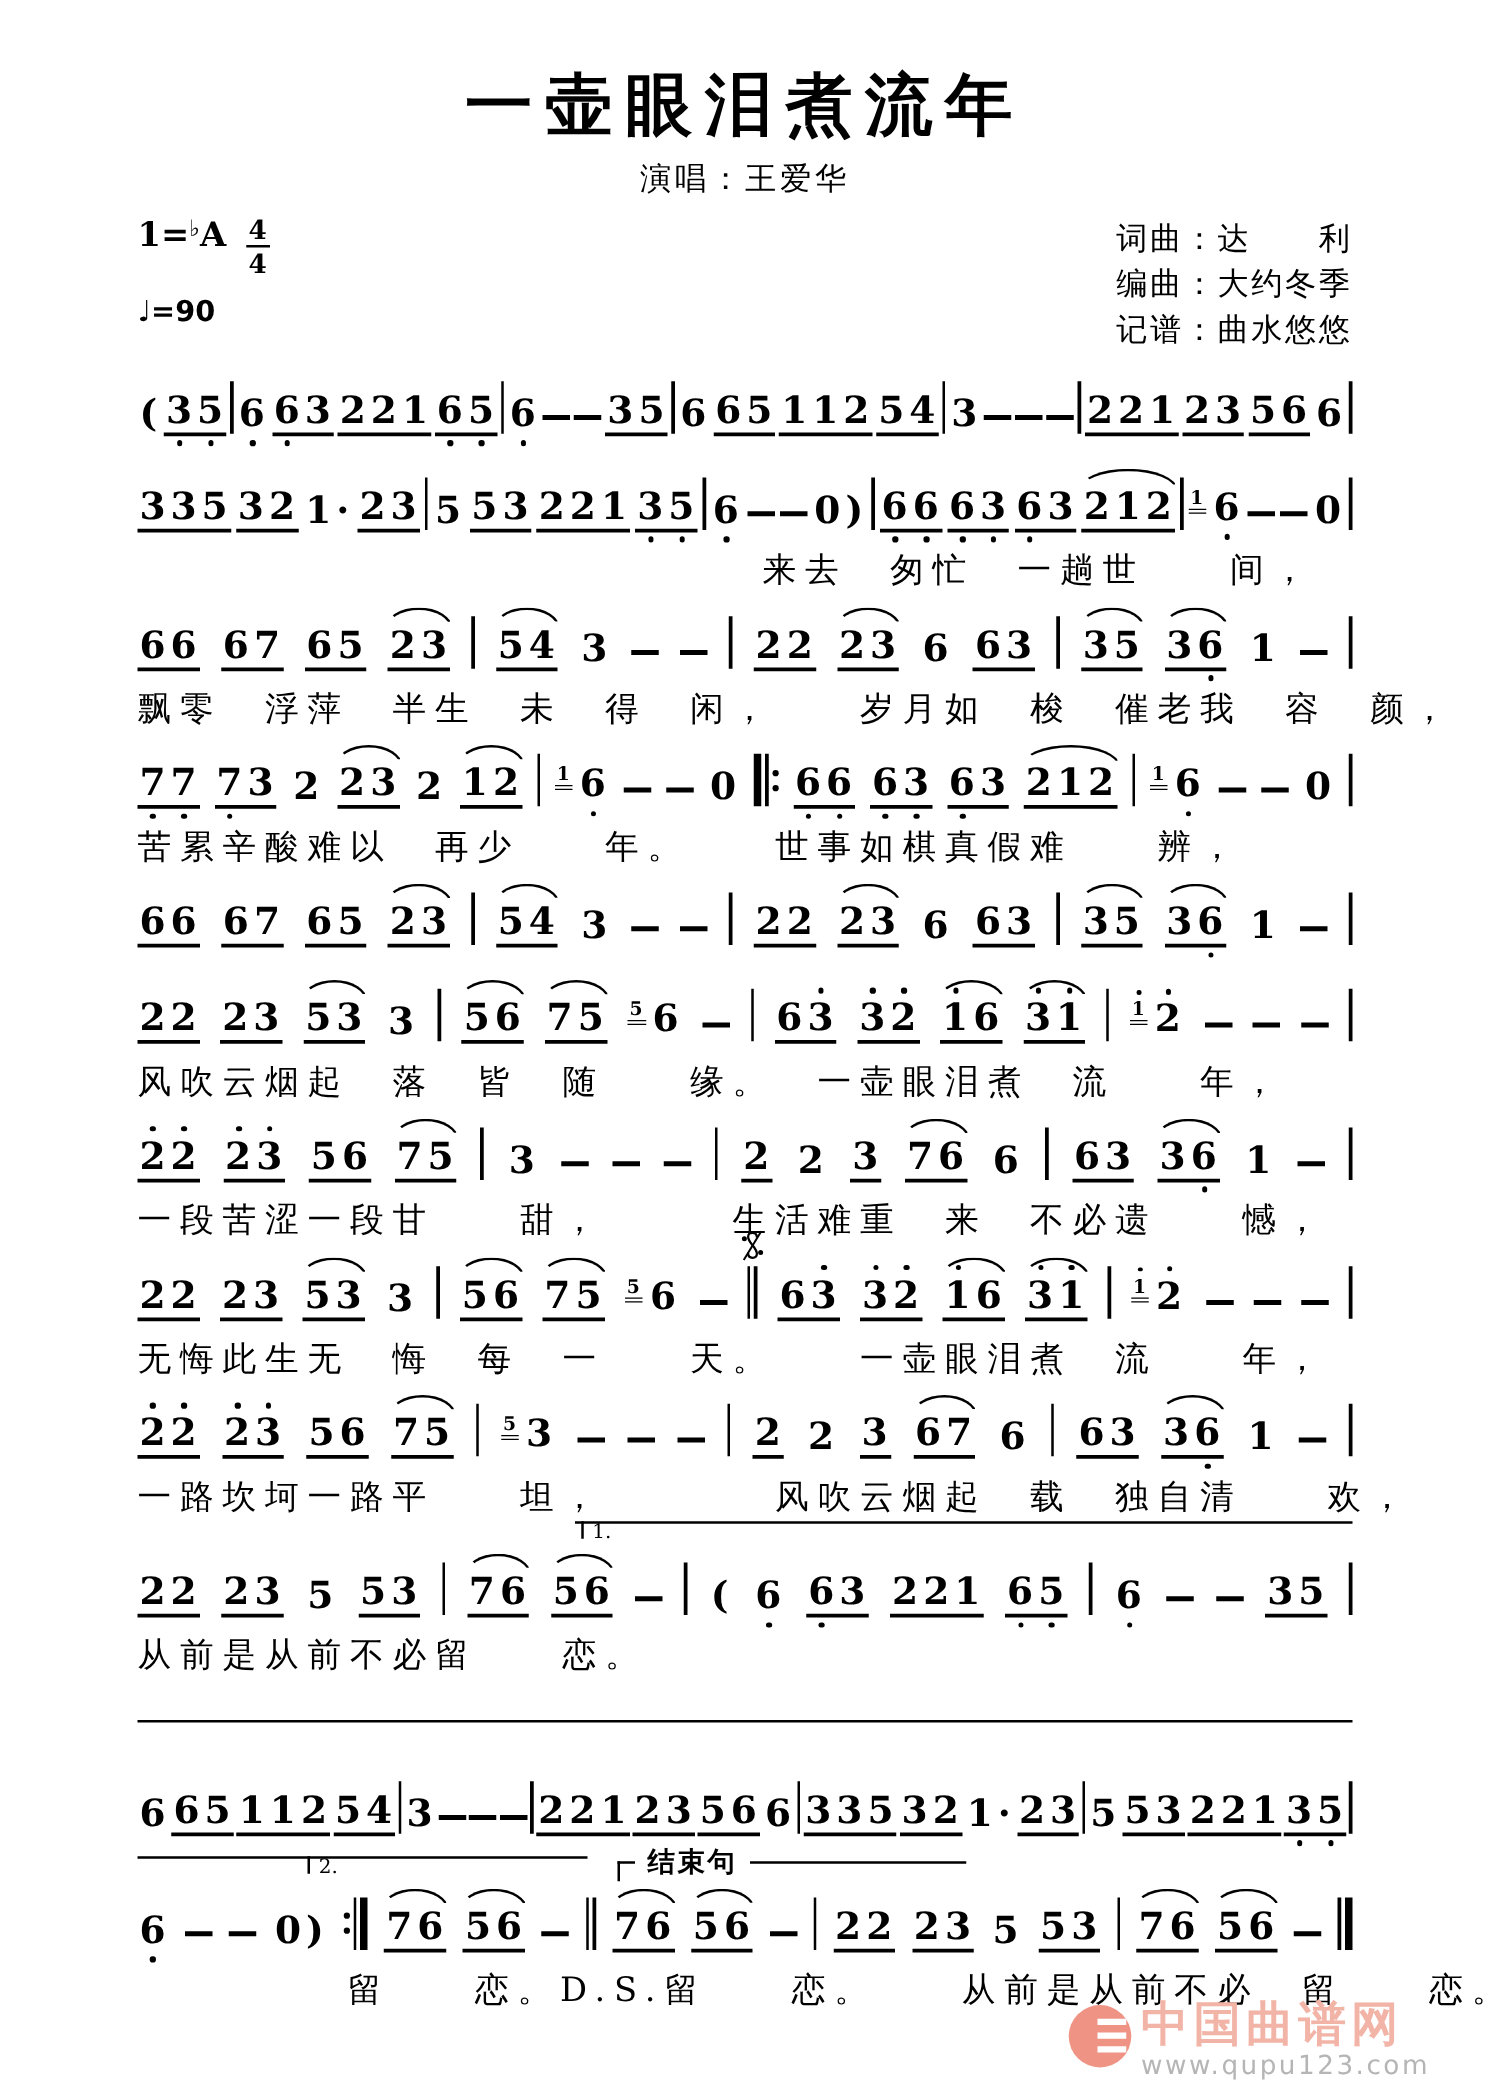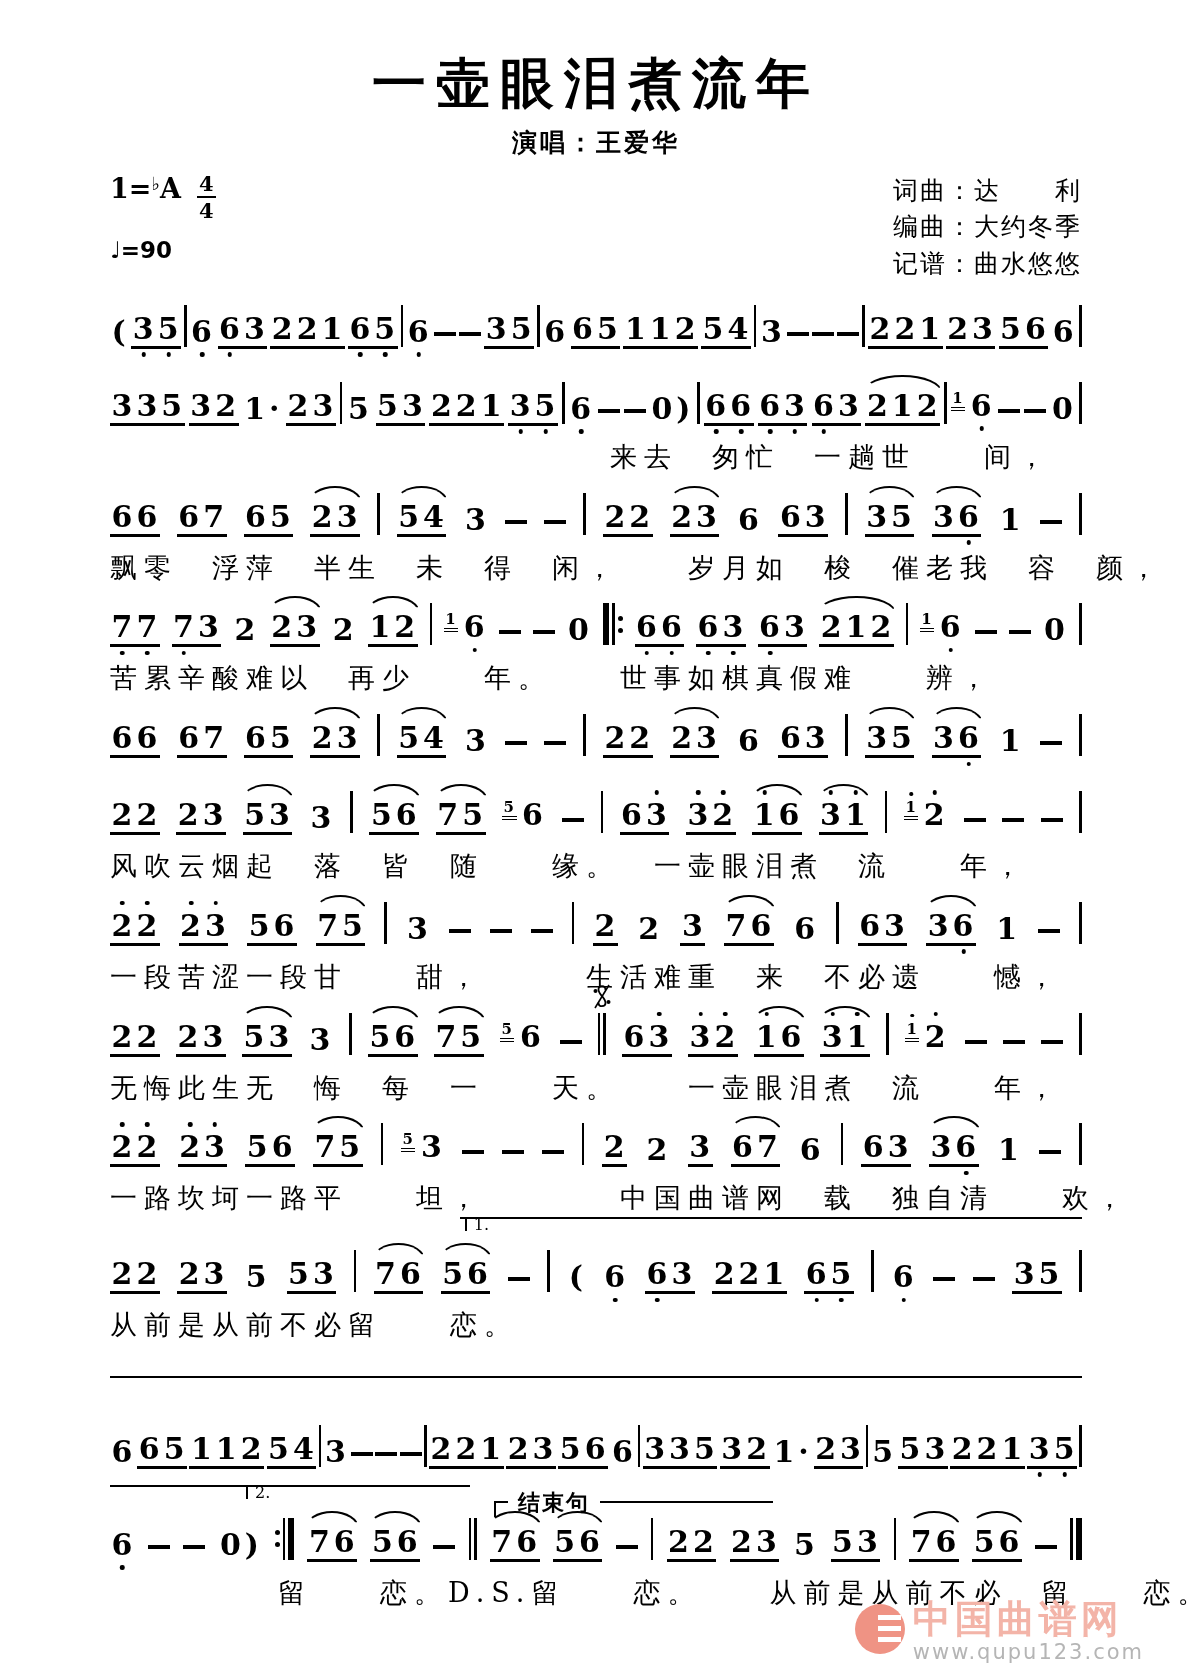--- a/index.html
+++ b/index.html
@@ -2,21 +2,21 @@
 <html><head>
 <meta charset="utf-8">
 <style>
   html,body{margin:0;padding:0;}
   body{
     width:1190px;height:1680px;position:relative;background:#fff;color:#000;
     font-family:"DejaVu Serif","Liberation Serif",serif;overflow:hidden;
   }
   .page{position:absolute;left:110px;right:108px;top:52px;}
   .title{text-align:center;font-weight:bold;font-size:54px;letter-spacing:10px;line-height:1.15;}
-  .subtitle{text-align:center;font-size:25px;margin-top:12px;letter-spacing:3px;font-weight:bold;}
+  .subtitle{text-align:center;font-size:25px;margin-top:12px;letter-spacing:3px;}
   .meta{display:flex;justify-content:space-between;align-items:flex-start;margin-top:14px;min-height:96px;}
   .keyrow{font-weight:bold;font-size:27px;display:flex;align-items:flex-start;gap:10px;}
   .flat{font-family:"DejaVu Sans",sans-serif;font-size:18px;vertical-align:8px;font-weight:bold;}
   .ts{display:inline-flex;flex-direction:column;align-items:center;font-size:21px;line-height:1;font-weight:bold;margin-left:6px;}
   .ts .tstop{border-bottom:2px solid #000;padding:0 2px 2px;margin-bottom:2px;}
   .tempo{font-size:23px;font-weight:bold;margin-top:16px;font-family:"DejaVu Sans",sans-serif;}
   .credits{font-size:25px;line-height:1.45;letter-spacing:2px;white-space:pre;text-align:right;}
   
   .score{margin-top:6px;}
   .sline{position:relative;margin-bottom:2px;}
@@ -39,21 +39,21 @@
   .bar{display:inline-block;width:2.5px;height:42px;background:#000;}
   .bar.thick{width:6px;}
   .rep-dots{display:inline-flex;flex-direction:column;gap:7px;}
   .rep-dots b{width:5px;height:5px;border-radius:50%;background:#000;}
   .dash{display:inline-block;width:22px;height:4px;background:#000;margin-bottom:13px;}
   .segno{position:absolute;top:-30px;left:50%;transform:translateX(-50%);}
   .lyr{font-size:27px;letter-spacing:7px;line-height:1.25;white-space:pre;font-weight:500;}
   
   .volta{position:absolute;top:0;border-top:2px solid #000;height:14px;}
   .vlabel{position:absolute;top:0;font-size:16px;border-left:2px solid #000;padding:0 0 0 7px;height:14px;line-height:16px;}
-  .endg{position:absolute;top:16px;border-top:2px solid #000;border-left:2px solid #000;height:14px;}
+  .endg{position:absolute;top:4px;border-top:2px solid #000;border-left:2px solid #000;height:14px;}
   .elabel{position:absolute;top:-13px;left:12px;background:#fff;padding:0 10px;font-size:22px;font-weight:bold;letter-spacing:2px;line-height:1.1;}
   
   .wm{position:absolute;right:46px;bottom:16px;display:flex;align-items:flex-start;gap:8px;}
   .wm-logo{width:50px;height:50px;border-radius:50%;background:#ef9384;position:relative;flex:none;margin-top:6px;}
   .wm-logo span{position:absolute;left:46%;width:46%;height:5px;background:#fff;}
   .wm-logo span:nth-child(1){top:22%;}
   .wm-logo span:nth-child(2){top:44%;}
   .wm-logo span:nth-child(3){top:66%;}
   .wm-text{display:flex;flex-direction:column;align-items:flex-start;}
   .wm-name{font-size:38px;font-weight:bold;letter-spacing:4px;color:#f3b4a8;line-height:1.1;}
@@ -774,21 +774,21 @@
             <span class="ch">6<i class="dn"></i></span>
           </span>
           <span class="tk">
             <span class="ch">1</span>
           </span>
           <span class="dash"></span>
           <span class="bargrp">
             <b class="bar"></b>
           </span>
         </div>
-        <div class="lyr" style="padding-left: 0px;">一路坎坷一路平　　坦，　　　　中国曲谱网　载　独自清　　欢，</div>
+        <div class="lyr" style="padding-left: 0px;">一路坎坷一路平　　坦，　　　　风吹云烟起　载　独自清　　欢，</div>
       </div>
       <div class="sline brk">
         <div class="volta" style="left: 36%; width: 64%;"></div>
         <span class="vlabel" style="left: 36.5%;">1.</span>
         <div class="n-row">
           <span class="tk u">
             <span class="ch">2</span>
             <span class="ch">2</span>
           </span>
           <span class="tk u">

